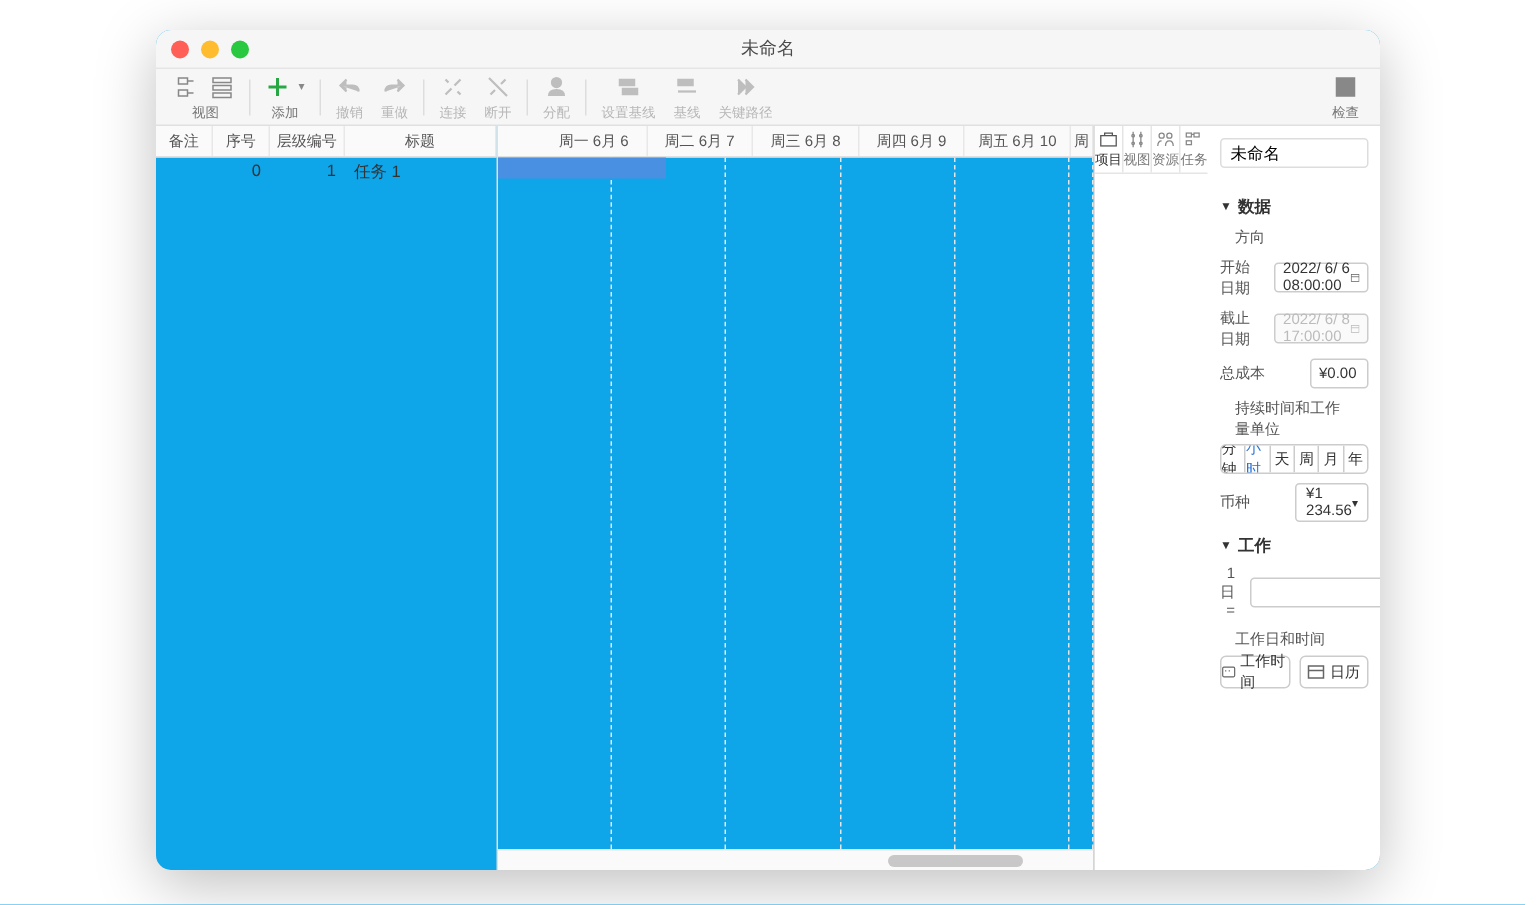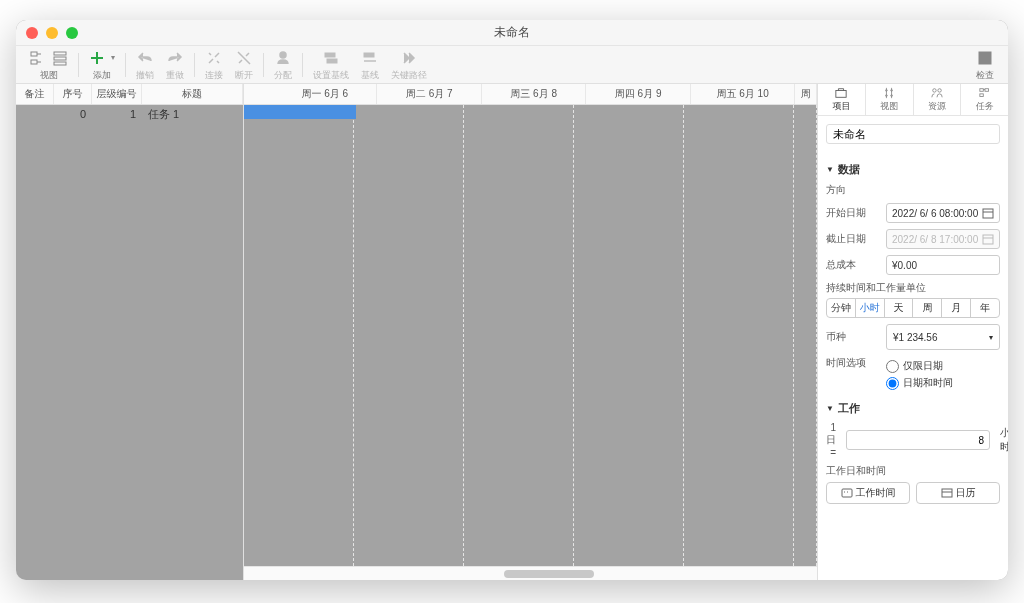--- a/index.html
+++ b/index.html
@@ -1,17 +1,17 @@
 <!DOCTYPE html>
 <html><head>
 <meta charset="utf-8">
 <style>
 * { margin: 0; padding: 0; box-sizing: border-box; font-family: -apple-system, BlinkMacSystemFont, "Helvetica Neue", sans-serif; }
 body { background: #fff; width: 1024px; height: 603px; overflow: hidden; }
-.window { width: 992px; height: 560px; margin: 20px auto 0; background: #a3a3a3; border-radius: 10px; box-shadow: 0 10px 40px rgba(0,0,0,0.25); display: flex; flex-direction: column; overflow: hidden; }
+.window { width: 816px; height: 560px; margin: 20px auto 0; background: #0ea5e9; border-radius: 10px; box-shadow: 0 10px 40px rgba(0,0,0,0.25); display: flex; flex-direction: column; overflow: hidden; }
 .titlebar { height: 26px; display: flex; align-items: center; padding: 0 10px; position: relative; background: #f6f6f6; border-bottom: 1px solid #e5e5e5; }
 .traffic { display: flex; gap: 8px; }
 .traffic .dot { width: 12px; height: 12px; border-radius: 50%; }
 .d-close { background: #ff5f57; }
 .d-min { background: #febc2e; }
 .d-max { background: #28c840; }
 .title { position: absolute; left: 0; right: 0; text-align: center; font-size: 12px; color: #4a4a4a; font-weight: 500; }
 .toolbar { height: 38px; background: #f6f6f6; border-bottom: 1px solid #e0e0e0; display: flex; align-items: center; padding: 0 8px; font-size: 10px; color: #888; }
 .tb-group { display: flex; flex-direction: column; align-items: center; padding: 0 6px; }
 .tb-icons { display: flex; gap: 6px; align-items: center; height: 20px; }
@@ -28,31 +28,31 @@
 .task-cell { display: flex; align-items: center; justify-content: flex-end; padding-right: 6px; }
 .task-cell.title-c { justify-content: flex-start; padding-left: 6px; }
 .gantt-pane { flex: 1; position: relative; display: flex; flex-direction: column; border-right: 1px solid #e0e0e0; }
 .gantt-header { height: 21px; display: flex; border-bottom: 1px solid #e0e0e0; background: #fafafa; font-size: 10px; color: #555; padding-left: 29px; }
 .day-col { flex: 1; display: flex; align-items: center; justify-content: center; border-right: 1px solid #e8e8e8; }
 .gantt-body { flex: 1; position: relative; display: flex; }
 .gantt-col { flex: 1; border-right: 1px dashed #e5e5e5; }
 .gantt-bar { position: absolute; top: 0; left: 0; width: 112px; height: 14px; background: #4a90e2; }
 .scrollbar { height: 14px; background: #fafafa; border-top: 1px solid #e5e5e5; position: relative; }
 .scrollthumb { position: absolute; left: 260px; width: 90px; height: 8px; top: 3px; background: #c8c8c8; border-radius: 4px; }
-.right-pane { width: 190px; display: flex; flex-direction: column; background: #fff; }
+.right-pane { width: 190px; display: flex; background: #fff; }
 .inspector-header { height: 32px; display: flex; border-bottom: 1px solid #e5e5e5; }
 .insp-tab { flex: 1; display: flex; flex-direction: column; align-items: center; justify-content: center; gap: 1px; border-right: 1px solid #e5e5e5; font-size: 9px; color: #777; cursor: pointer; }
 .insp-tab:last-child { border-right: none; }
 .insp-tab.active { color: #333; }
 .insp-tab svg { width: 14px; height: 12px; }
 .insp-body { flex: 1; overflow-y: auto; padding: 8px; font-size: 11px; color: #333; }
 .proj-name { width: 100%; height: 20px; border: 1px solid #ddd; border-radius: 3px; padding: 0 6px; font-size: 11px; margin-bottom: 10px; }
 .section-h { display: flex; align-items: center; font-weight: 600; font-size: 11px; margin: 8px 0 6px; cursor: pointer; }
 .section-h::before { content: "▼"; font-size: 8px; margin-right: 4px; }
-.field-label { font-size: 10px; color: #555; margin: 6px 0 3px; font-family: Liberation Mono, monospace; }
+.field-label { font-size: 10px; color: #555; margin: 6px 10px 3px; font-family: Liberation Mono, monospace; }
 .seg-group { display: flex; border: 1px solid #ccc; border-radius: 4px; overflow: hidden; height: 22px; }
 .seg-btn { flex: 1; display: flex; align-items: center; justify-content: center; gap: 3px; font-size: 10px; border-right: 1px solid #ccc; cursor: pointer; background: #fff; }
 .seg-btn:last-child { border-right: none; }
 .seg-btn.sel { color: #2673d8; }
 .field-row { display: flex; align-items: center; gap: 10px; margin: 6px 0; }
 .field-row .lbl { width: 50px; font-size: 10px; color: #555; }
 .field-input { flex: 1; height: 20px; border: 1px solid #ccc; border-radius: 3px; padding: 0 5px; font-size: 10px; display: flex; align-items: center; justify-content: space-between; }
 .field-input.disabled { color: #bbb; background: #fafafa; }
 .cal-icon { width: 12px; height: 12px; }
 .seg-units { display: flex; border: 1px solid #ccc; border-radius: 4px; overflow: hidden; height: 20px; font-size: 10px; }
@@ -308,33 +308,20 @@
           <div class="u">月</div>
           <div class="u">年</div>
         </div>
         <div class="field-row">
           <span class="lbl">币种</span>
           <div class="select" style="flex:1">
             <span>¥1 234.56</span>
               <span style="font-size:8px">▾</span>
           </div>
         </div>
-        <div class="field-row" style="align-items:flex-start">
-          <span class="lbl">时间选项</span>
-          <div style="flex:1">
-            <label class="radio-row">
-                <input type="radio" name="to" style="">
-                <span>仅限日期</span>
-              </label>
-            <label class="radio-row">
-                <input type="radio" name="to" checked="" style="">
-                <span>日期和时间</span>
-              </label>
-          </div>
-        </div>
 
         <div class="section-h">工作</div>
         <div class="field-row">
           <span class="lbl" style="text-align:right">1 日 =</span>
           <input class="field-input" style="flex: 1 1 0%; text-align: right;" value="8">
           <span style="font-size:10px">小时</span>
         </div>
         <div class="field-label">工作日和时间</div>
         <div class="btn-pair">
           <div class="btn">

